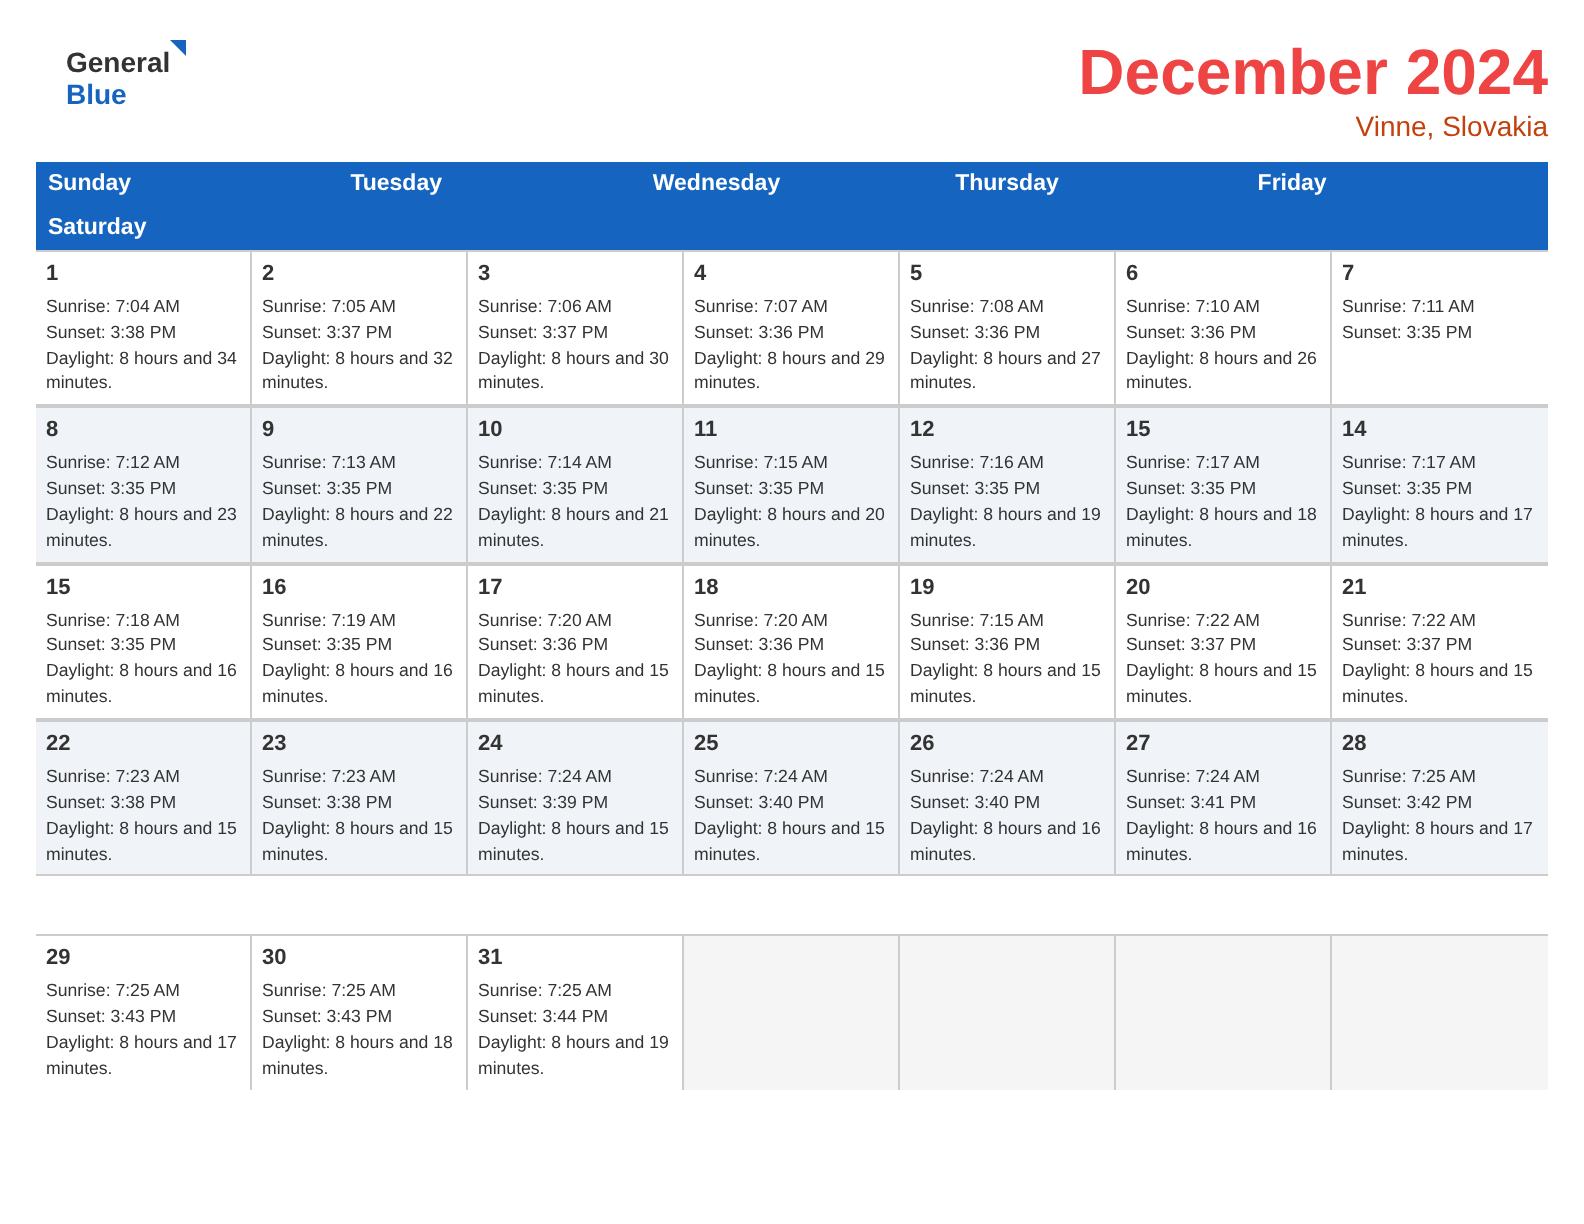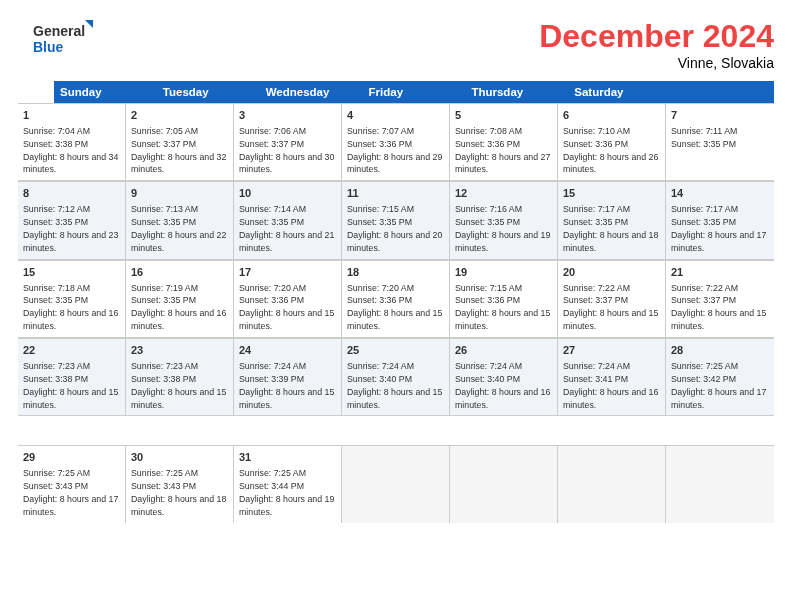--- a/index.html
+++ b/index.html
@@ -31,32 +31,31 @@
     .title-block {
       text-align: right;
     }
     .month-title {
       font-size: 32px;
       font-weight: bold;
       color: #ef4444;
     }
     .location {
       font-size: 14px;
-      color: #000000;
+      color: #c2410c;
     }
     .calendar {
       flex: 1;
       display: flex;
       flex-direction: column;
     }
     .cal-header {
       display: grid;
-      grid-template-columns: repeat(7, 1fr);
+      grid-template-columns: repeat(5, 1fr);
       background: #1565c0;
-      margin-left: 36px;
     }
     .cal-header-cell {
       color: #fff;
       font-size: 11.5px;
       font-weight: bold;
       padding: 5px 6px;
       text-align: left;
     }
     .cal-body {
       display: flex;
@@ -123,22 +122,22 @@
       <div class="month-title">December 2024</div>
       <div class="location">Vinne, Slovakia</div>
     </div>
   </div>
 
   <div class="calendar">
     <div class="cal-header">
     <div class="cal-header-cell">Sunday</div>
         <div class="cal-header-cell">Tuesday</div>
         <div class="cal-header-cell">Wednesday</div>
+        <div class="cal-header-cell">Thursday</div>
         <div class="cal-header-cell">Friday</div>
-        <div class="cal-header-cell">Thursday</div>
         <div class="cal-header-cell">Saturday</div>
       </div>
     <div class="cal-body">
     <div class="cal-row">
           <div class="cal-cell">
           <span class="day-num">1</span>
           <span class="sun-info">Sunrise: 7:04 AM</span><br>
           <span class="sun-info">Sunset: 3:38 PM</span><br>
           <span class="sun-info">Daylight: 8 hours and 34 minutes.</span>
         </div>

